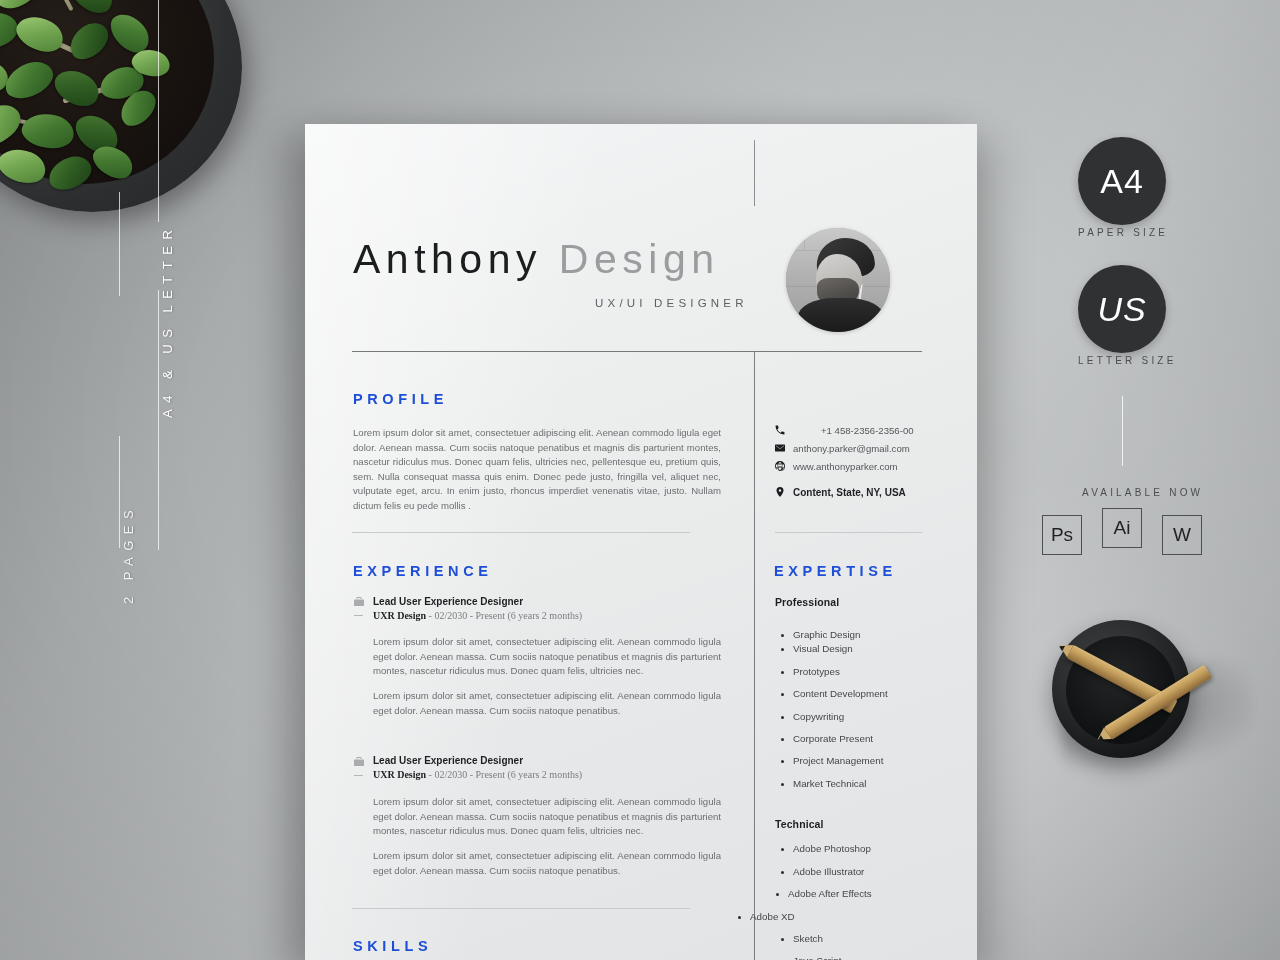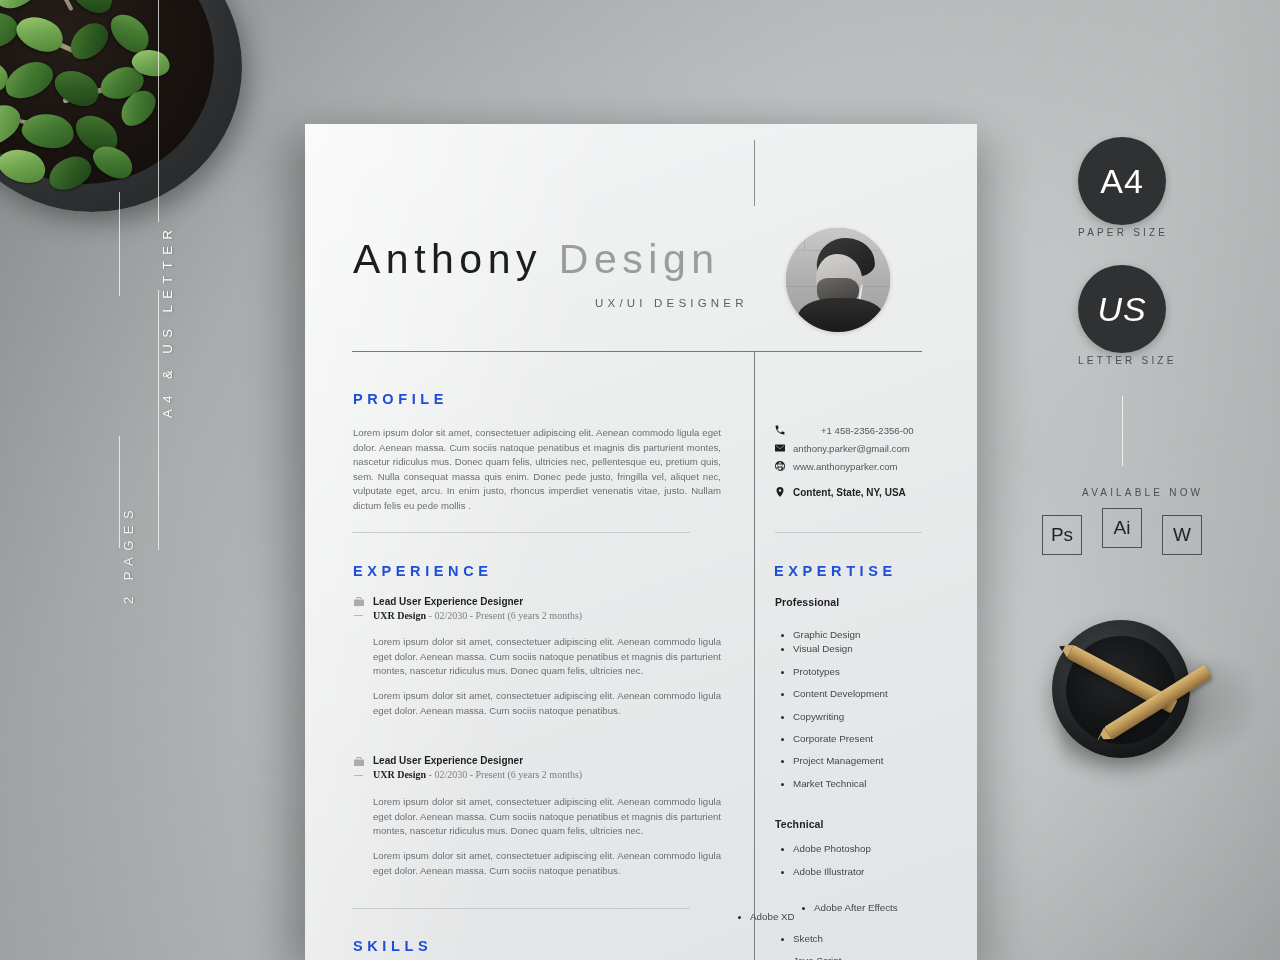--- a/index.html
+++ b/index.html
@@ -346,21 +346,21 @@
 <div class="li" style="left:793px; top:666px;">Prototypes</div>
 <div class="li" style="left:793px; top:688px;">Content Development</div>
 <div class="li" style="left:793px; top:711px;">Copywriting</div>
 <div class="li" style="left:793px; top:733px;">Corporate Present</div>
 <div class="li" style="left:793px; top:755px;">Project Management</div>
 <div class="li" style="left:793px; top:778px;">Market Technical</div>
 
 <div class="sub-h" style="left:775px; top:818px;">Technical</div>
 <div class="li" style="left:793px; top:843px;">Adobe Photoshop</div>
 <div class="li" style="left:793px; top:866px;">Adobe Illustrator</div>
-<div class="li" style="left:814px; top:888px;margin-top:14px;">Adobe After Effects</div>
+<div class="li" style="left:788px; top:888px;">Adobe After Effects</div>
 <div class="li" style="left:750px; top:911px;">Adobe XD</div>
 <div class="li" style="left:793px; top:933px;">Sketch</div>
 <div class="li" style="left:793px; top:955px;">Java Script</div>
 
 <div class="circ" style="left:1078px; top:137px;">A4</div>
 <div class="circ-cap" style="left:1078px; top:227px; width:88px;">PAPER SIZE</div>
 
 <div class="circ" style="left:1078px; top:265px;font-style:italic;">US</div>
 <div class="circ-cap" style="left:1078px; top:355px; width:88px;">LETTER SIZE</div>
 

